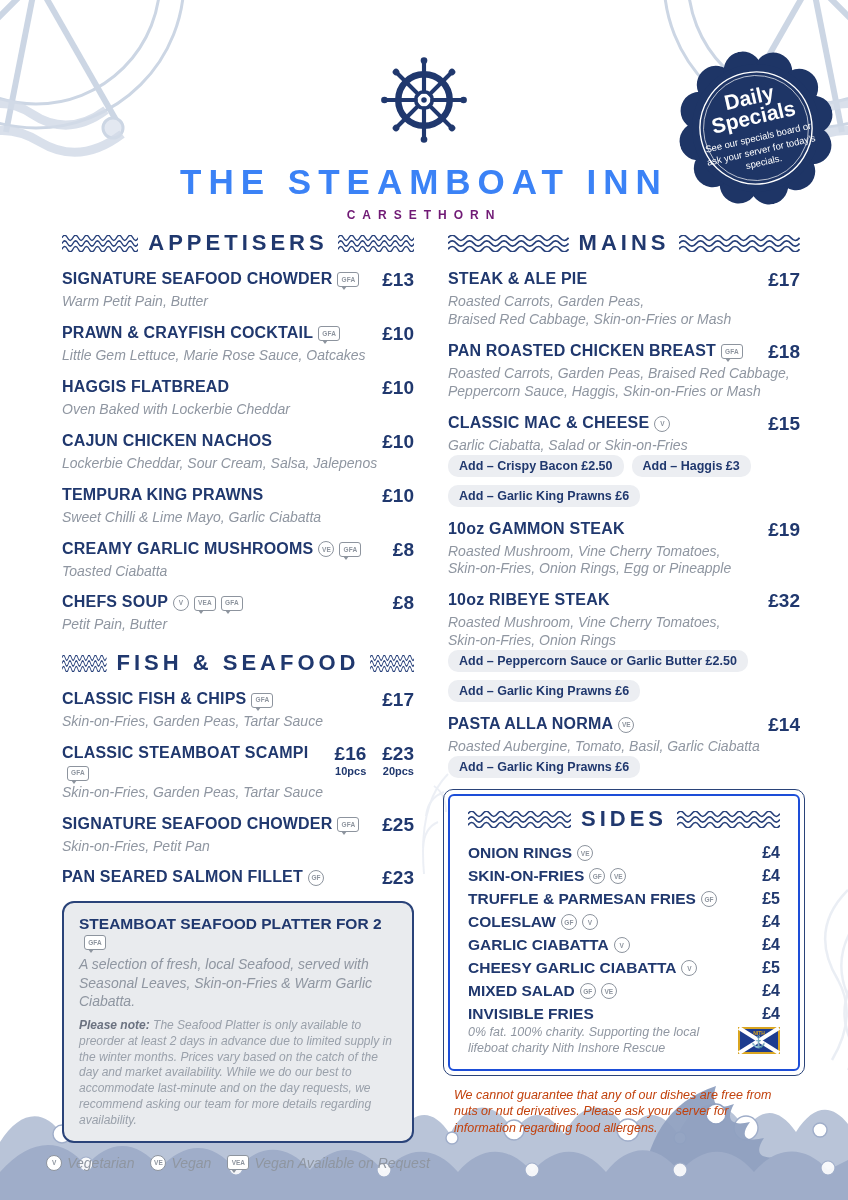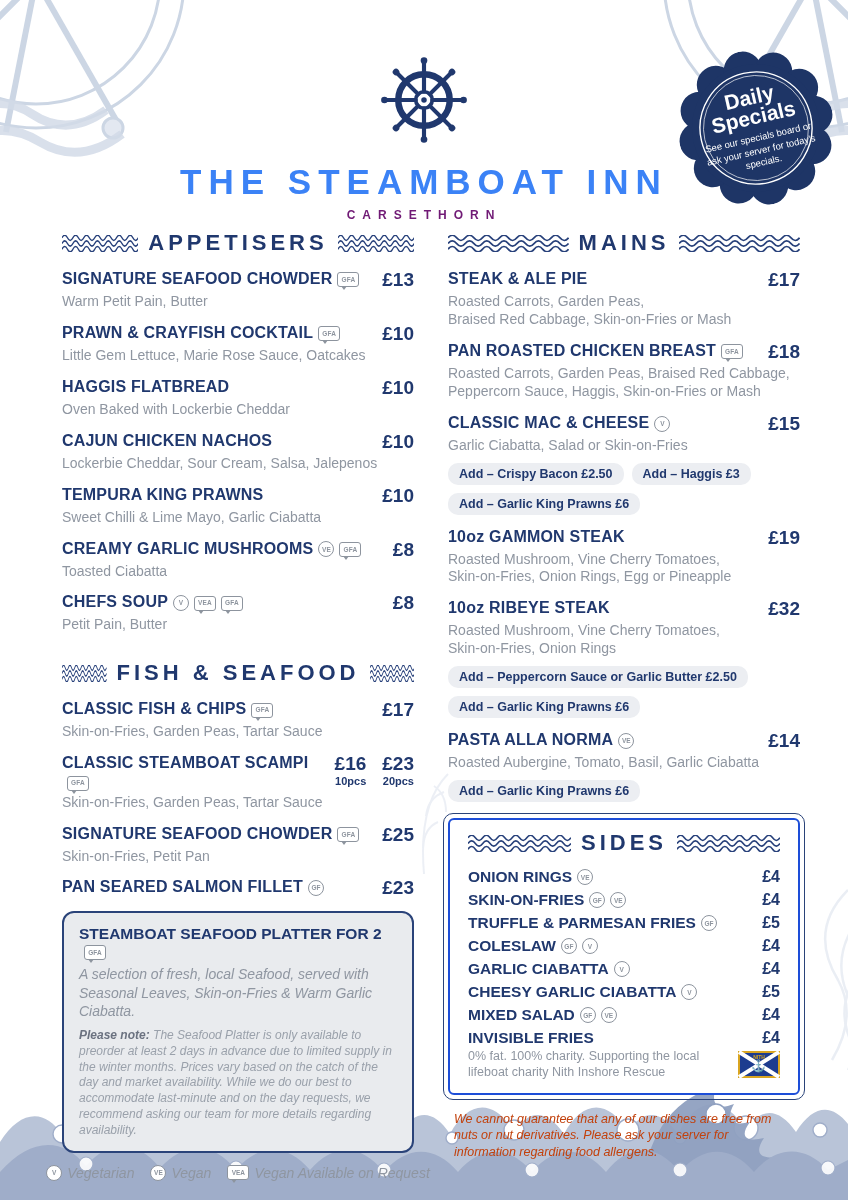--- a/index.html
+++ b/index.html
@@ -37,22 +37,22 @@
   .wav{flex:1;height:17px;min-width:30px;}
 
   
   .item{margin-bottom:12px;}
   .item-head{display:flex;align-items:flex-start;}
   .item-title{flex:1;font-size:16px;font-weight:700;color:#20386e;letter-spacing:.2px;line-height:1.2;}
   .price{font-size:19px;font-weight:700;color:#20386e;white-space:nowrap;margin-left:10px;}
   .price-group{display:flex;gap:16px;margin-left:10px;}
   .price-col{text-align:right;}
   .price-note{font-size:11px;font-weight:700;color:#20386e;margin-top:0px;}
-  .item-desc{font-size:14px;color:#8f96a1;line-height:1.28;margin-top:2px;white-space:pre-line;}
-  .pills{display:flex;flex-wrap:wrap;gap:8px;margin-top:8px;}
+  .item-desc{font-size:14px;font-style:italic;color:#8f96a1;line-height:1.28;margin-top:2px;white-space:pre-line;}
+  .pills{display:flex;flex-wrap:wrap;gap:8px;}
   .pill{background:#eceef2;border-radius:10px;padding:4px 11px;font-size:12.5px;font-weight:700;color:#20386e;white-space:nowrap;}
 
   
   .badge{display:inline-flex;align-items:center;justify-content:center;color:#8d949e;border:1px solid #8d949e;
          font-weight:700;font-style:normal;vertical-align:2px;margin-left:5px;background:#fff;}
   .badge.circle{width:14px;height:14px;border-radius:50%;font-size:6.5px;letter-spacing:0;}
   .badge.bubble{min-width:16px;height:13px;border-radius:3px;font-size:6.5px;padding:0 2px;position:relative;}
   .badge.bubble::after{content:"";position:absolute;left:3px;bottom:-4px;
          border-left:3px solid transparent;border-right:3px solid transparent;border-top:4px solid #8d949e;}
 
@@ -70,21 +70,21 @@
   .legend .badge{margin-left:0;vertical-align:0;}
 
   
   .sides-box{margin-top:16px;border:2px solid #1d4ed8;border-radius:6px;background:#fff;padding:10px 18px 12px;position:relative;}
   .sides-box::before{content:"";position:absolute;inset:-7px;border:1.5px solid #2a4379;border-radius:10px;pointer-events:none;}
   .sides-box .sec-head{margin-bottom:9px;}
   .side-row{display:flex;justify-content:space-between;align-items:center;padding:2.5px 0;}
   .side-name{font-size:15.5px;font-weight:700;color:#20386e;}
   .side-price{font-size:16px;font-weight:700;color:#20386e;}
   .side-desc{display:flex;justify-content:space-between;align-items:center;gap:8px;margin-top:-1px;}
-  .side-desc-text{font-size:12.5px;color:#8f96a1;line-height:1.3;max-width:250px;}
+  .side-desc-text{font-size:12.5px;font-style:italic;color:#8f96a1;line-height:1.3;max-width:250px;}
 
   
   .allergen{margin-top:16px;margin-left:6px;font-size:12.5px;font-style:italic;color:#c2410c;line-height:1.35;white-space:pre-line;}
 </style>
 </head>
 <body>
 
 <div class="page">
 
   <svg class="decor decor-tl" width="240" height="200">
@@ -262,21 +262,21 @@
         </div>
         <div class="item">
           <div class="item-head">
             <div class="item-title"><span>CHEFS SOUP</span><span class="badge circle">V</span><span class="badge bubble">VEA</span><span class="badge bubble">GFA</span></div>
             <div class="price">£8</div>
           </div>
           <div class="item-desc">Petit Pain, Butter</div>
         </div>
       </div>
 
-    <div class="sec-head" style="margin-top:26px">
+    <div class="sec-head" style="margin-top:16px">
       <svg class="wav" viewBox="0 0 112 18" preserveAspectRatio="none">
           <path d="M0 3 q4 -5.5 8 0 q4 5.5 8 0 q4 -5.5 8 0 q4 5.5 8 0 q4 -5.5 8 0 q4 5.5 8 0 q4 -5.5 8 0 q4 5.5 8 0 q4 -5.5 8 0 q4 5.5 8 0 q4 -5.5 8 0 q4 5.5 8 0 q4 -5.5 8 0 q4 5.5 8 0" fill="none" stroke="#27407a" stroke-width="1.7"></path>
           <path d="M0 9 q4 -5.5 8 0 q4 5.5 8 0 q4 -5.5 8 0 q4 5.5 8 0 q4 -5.5 8 0 q4 5.5 8 0 q4 -5.5 8 0 q4 5.5 8 0 q4 -5.5 8 0 q4 5.5 8 0 q4 -5.5 8 0 q4 5.5 8 0 q4 -5.5 8 0 q4 5.5 8 0" fill="none" stroke="#27407a" stroke-width="1.7"></path>
           <path d="M0 15 q4 -5.5 8 0 q4 5.5 8 0 q4 -5.5 8 0 q4 5.5 8 0 q4 -5.5 8 0 q4 5.5 8 0 q4 -5.5 8 0 q4 5.5 8 0 q4 -5.5 8 0 q4 5.5 8 0 q4 -5.5 8 0 q4 5.5 8 0 q4 -5.5 8 0 q4 5.5 8 0" fill="none" stroke="#27407a" stroke-width="1.7"></path>
         </svg>
       <span class="sec-title">FISH &amp; SEAFOOD</span>
       <svg class="wav" viewBox="0 0 112 18" preserveAspectRatio="none">
           <path d="M0 3 q4 -5.5 8 0 q4 5.5 8 0 q4 -5.5 8 0 q4 5.5 8 0 q4 -5.5 8 0 q4 5.5 8 0 q4 -5.5 8 0 q4 5.5 8 0 q4 -5.5 8 0 q4 5.5 8 0 q4 -5.5 8 0 q4 5.5 8 0 q4 -5.5 8 0 q4 5.5 8 0" fill="none" stroke="#27407a" stroke-width="1.7"></path>
           <path d="M0 9 q4 -5.5 8 0 q4 5.5 8 0 q4 -5.5 8 0 q4 5.5 8 0 q4 -5.5 8 0 q4 5.5 8 0 q4 -5.5 8 0 q4 5.5 8 0 q4 -5.5 8 0 q4 5.5 8 0 q4 -5.5 8 0 q4 5.5 8 0 q4 -5.5 8 0 q4 5.5 8 0" fill="none" stroke="#27407a" stroke-width="1.7"></path>
           <path d="M0 15 q4 -5.5 8 0 q4 5.5 8 0 q4 -5.5 8 0 q4 5.5 8 0 q4 -5.5 8 0 q4 5.5 8 0 q4 -5.5 8 0 q4 5.5 8 0 q4 -5.5 8 0 q4 5.5 8 0 q4 -5.5 8 0 q4 5.5 8 0 q4 -5.5 8 0 q4 5.5 8 0" fill="none" stroke="#27407a" stroke-width="1.7"></path>

